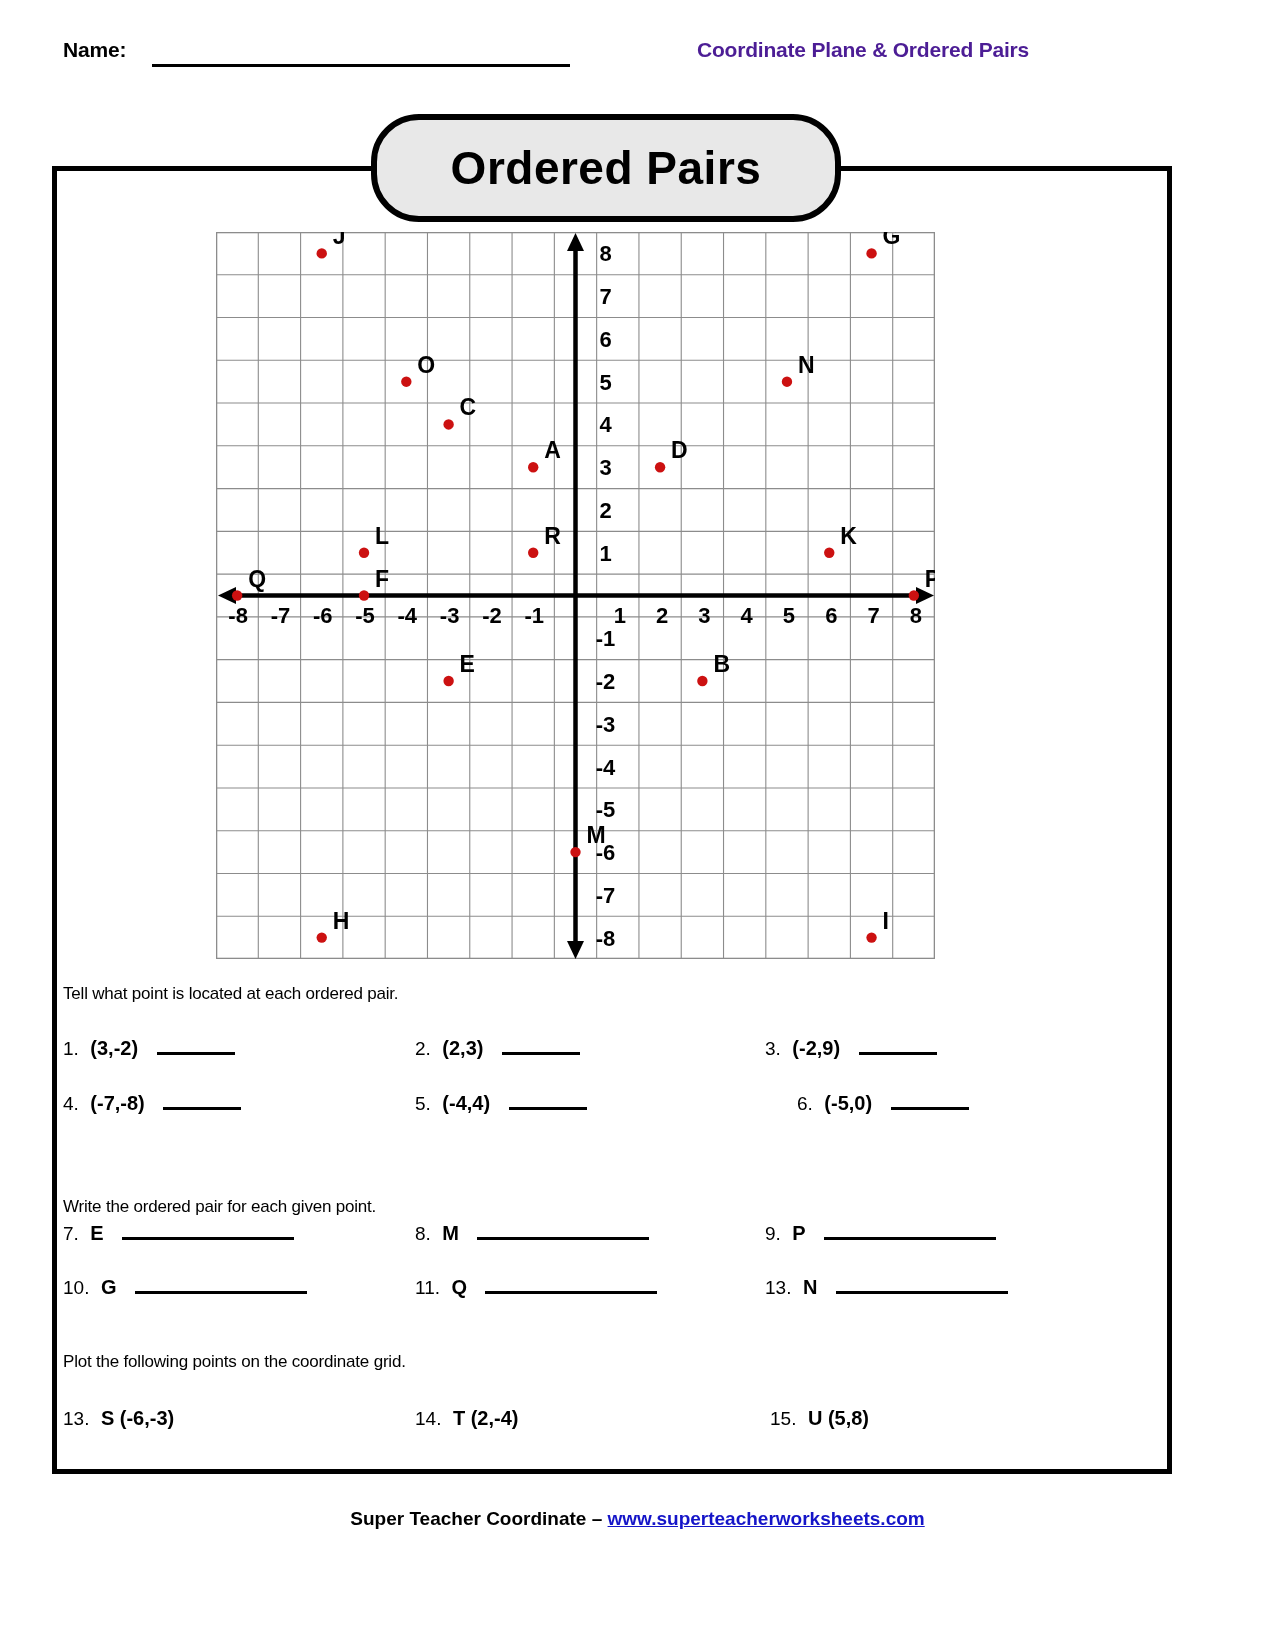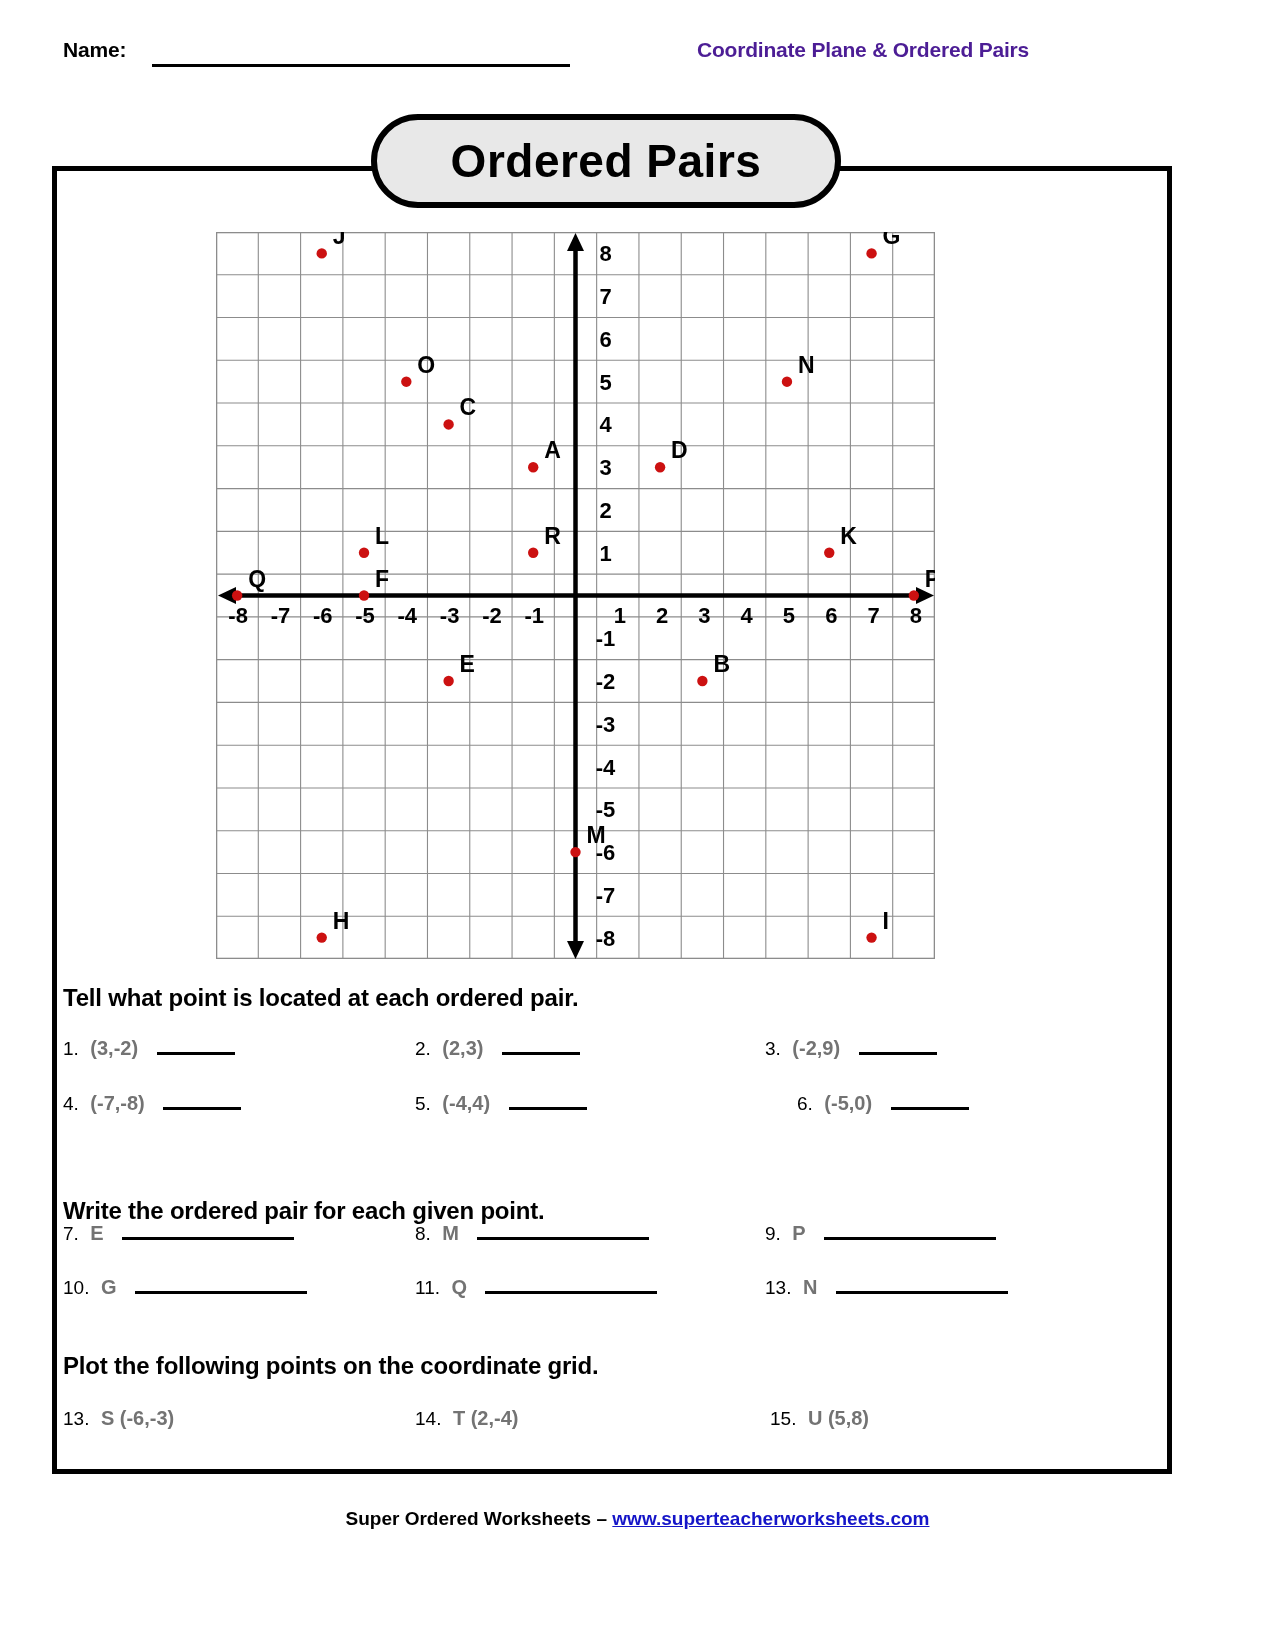--- a/index.html
+++ b/index.html
@@ -38,21 +38,21 @@
     left: 52px; top: 166px;
     width: 1120px; height: 1308px;
     border: 5px solid #000;
     background: #fff;
   }
 
   
   #title-pill {
     position: absolute;
     left: 371px; top: 114px;
-    width: 470px; height: 94px;
+    width: 470px; height: 108px;
     background: #e8e8e8;
     border: 6px solid #000;
     border-radius: 48px;
     z-index: 5;
     display: flex; align-items: center; justify-content: center;
   }
   #title-text {
     font-size: 46px; font-weight: bold; color: #000;
     letter-spacing: 0.5px;
     line-height: 1;
@@ -62,31 +62,31 @@
   #grid-wrap {
     position: absolute;
     left: 216px; top: 232px;
     width: 719px; height: 727px;
   }
   #grid-canvas { display: block; }
 
   
   .section-heading {
     position: absolute;
-    font-size: 24px; font-weight: bold; color: #000;
+    font-size: 17px; font-weight: normal; color: #000;
     letter-spacing: -0.2px;
     white-space: nowrap;
   }
   .q-row { position: absolute; height: 30px; white-space: nowrap; }
   .q-num {
     font-size: 19px; color: #000; font-weight: normal;
     display: inline-block; vertical-align: baseline;
   }
   .q-val {
-    font-size: 20px; color: #737373; font-weight: bold;
+    font-size: 20px; color: #000000; font-weight: bold;
     display: inline-block; vertical-align: baseline;
     margin-left: 7px;
   }
   .q-blank {
     display: inline-block; vertical-align: baseline;
     border-bottom: 3px solid #000;
     margin-left: 14px;
   }
   .blank-short { width: 78px; }
   .blank-long  { width: 172px; }
@@ -317,14 +317,14 @@
 <div class="q-row" style="left:415px; top:1407px;text-align:right;">
   <span class="q-num">14.</span>
   <span class="q-val">T (2,-4)</span>
 </div>
 <div class="q-row" style="left:770px; top:1407px;">
   <span class="q-num">15.</span>
   <span class="q-val">U (5,8)</span>
 </div>
 
 <div id="footer">
-  <span>Super Ordered Worksheets – </span><span id="footer-url">www.superteacherworksheets.com</span>
+  <span>Super Teacher Coordinate – </span><span id="footer-url">www.superteacherworksheets.com</span>
 </div>
 
 </body></html>

